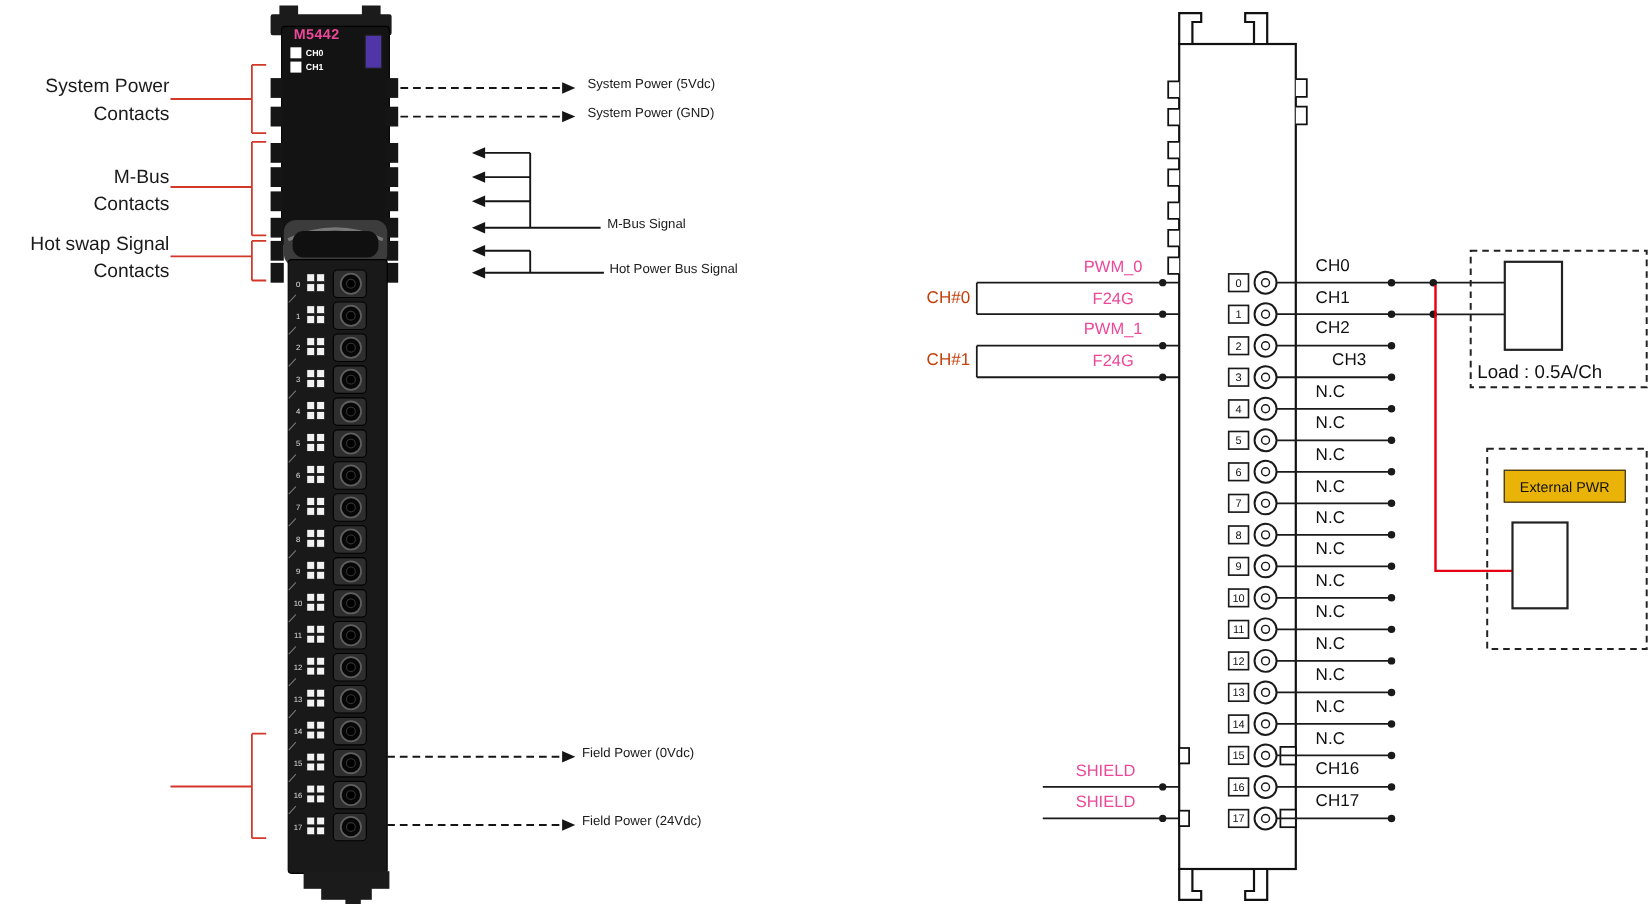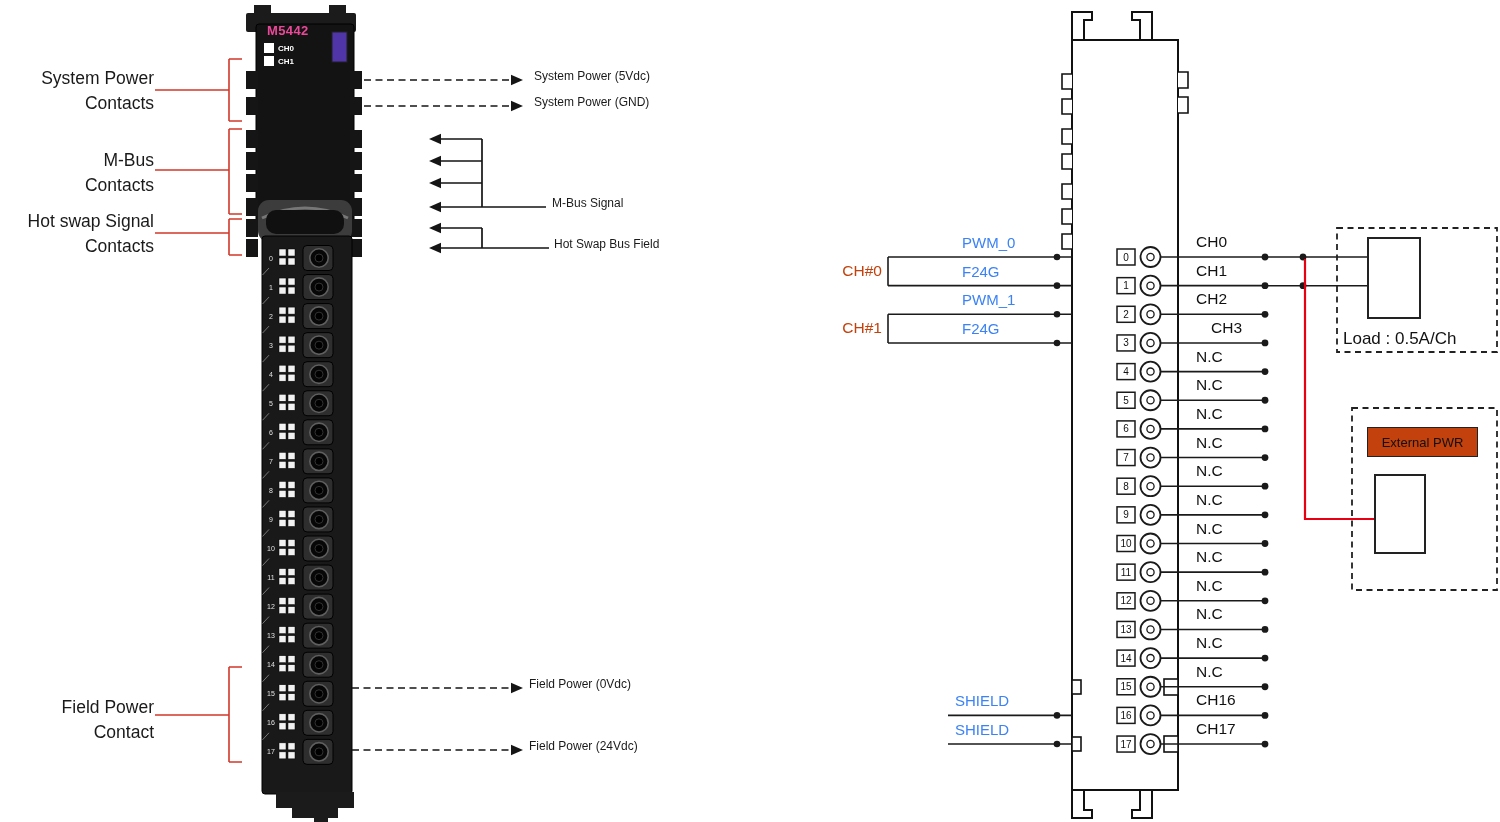--- a/index.html
+++ b/index.html
@@ -12,25 +12,25 @@
   .contact-label{position:absolute;left:8px;width:146px;text-align:right;
                  font-size:17.5px;line-height:25px;color:#1a1a1a}
   .callout{position:absolute;font-size:12px;color:#1a1a1a;white-space:nowrap}
   .module-title{position:absolute;left:267px;top:23px;color:#ec4899;font-size:13px;
                 font-weight:bold;letter-spacing:.4px}
   .led-label{position:absolute;left:278px;color:#fff;font-size:8px;font-weight:bold;line-height:10px}
 
   
   .group-label{position:absolute;left:824px;width:58px;text-align:right;
                font-size:15.5px;color:#c2410c}
-  .signal-label{position:absolute;width:100px;font-size:15px;color:#3b82f6}
+  .signal-label{position:absolute;width:100px;text-align:center;font-size:15px;color:#ec4899}
   .channel-label{position:absolute;font-size:15.5px;color:#111;white-space:nowrap}
   .load-label{position:absolute;left:1343px;top:329px;font-size:17px;color:#111;white-space:nowrap}
   .ext-pwr-box{position:absolute;left:1367px;top:427px;width:111px;height:30px;
-               border:1.5px solid #222;background:#c2410c;font-size:13px;color:#111;
+               border:1.5px solid #222;background:#eab308;font-size:13px;color:#111;
                display:flex;align-items:center;justify-content:center;white-space:nowrap}
 
   
   .redline{stroke:#d2382a;stroke-width:1.6;fill:none}
   .blk{stroke:#151515;stroke-width:1.7;fill:none}
   .dash{stroke:#151515;stroke-width:1.7;fill:none;stroke-dasharray:7 4.5}
   .arrow{fill:#151515;stroke:none}
   .boxdash{stroke:#222;stroke-width:1.8;fill:none;stroke-dasharray:6 4.5}
   .boxsolid{fill:#fff;stroke:#222;stroke-width:2}
   .outline{fill:#fff;stroke:#111;stroke-width:2}
@@ -459,29 +459,25 @@
     <div>Contacts</div>
   </div>
   <div class="contact-label" style="top:148px">
     <div>M-Bus</div>
     <div>Contacts</div>
   </div>
   <div class="contact-label" style="top:209px">
     <div>Hot swap Signal</div>
     <div>Contacts</div>
   </div>
-  <div class="contact-label" style="top:695px">
-    <div>Field Power</div>
-    <div>Contact</div>
-  </div>
 
   <div class="callout" style="left:534px;top:69px">System Power (5Vdc)</div>
   <div class="callout" style="left:534px;top:95px">System Power (GND)</div>
   <div class="callout" style="left:552px;top:196px">M-Bus Signal</div>
-  <div class="callout" style="left:554px;top:237px">Hot Swap Bus Field</div>
+  <div class="callout" style="left:554px;top:237px">Hot Power Bus Signal</div>
   <div class="callout" style="left:529px;top:677px">Field Power (0Vdc)</div>
   <div class="callout" style="left:529px;top:739px">Field Power (24Vdc)</div>
 
   <div class="module-title">M5442</div>
   <div class="led-label" style="top:44px">CH0</div>
   <div class="led-label" style="top:57px">CH1</div>
 
   <div class="group-label" style="top:262px">CH#0</div>
   <div class="group-label" style="top:319px">CH#1</div>
 

